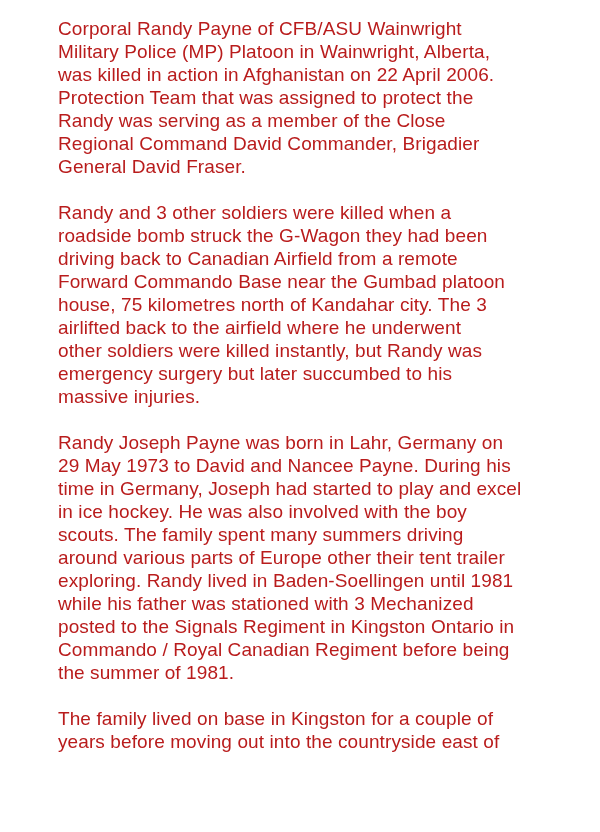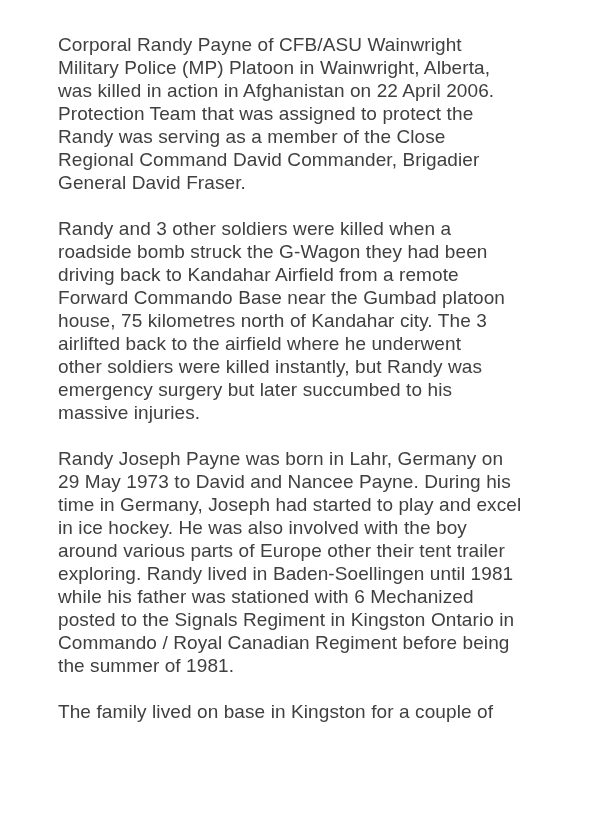--- a/index.html
+++ b/index.html
@@ -1,20 +1,20 @@
 <!DOCTYPE html>
 <html><head>
 <meta charset="utf-8">
 <style>
   html, body { margin: 0; padding: 0; background: #ffffff; }
   body { width: 600px; height: 832px; overflow: hidden; position: relative; }
   .page {
-    position: absolute; left: 58px; top: 33px; width: 540px;
+    position: absolute; left: 58px; top: 17px; width: 540px;
     font-family: "Liberation Sans", sans-serif;
-    font-size: 19px; line-height: 23px; color: #404040;
+    font-size: 19px; line-height: 23px; color: #b91c1c;
     letter-spacing: 0.1px;
   }
   .para { margin: 0 0 23px 0; }
   .line { display: block; white-space: nowrap; }
 </style>
 </head>
 <body>
 
 <div class="page">
   <p class="para">
@@ -22,36 +22,38 @@
     <span class="line">Military Police (MP) Platoon in Wainwright, Alberta,</span>
     <span class="line">was killed in action in Afghanistan on 22 April 2006.</span>
     <span class="line">Protection Team that was assigned to protect the</span>
     <span class="line">Randy was serving as a member of the Close</span>
     <span class="line">Regional Command David Commander, Brigadier</span>
     <span class="line">General David Fraser.</span>
   </p>
   <p class="para">
     <span class="line">Randy and 3 other soldiers were killed when a</span>
     <span class="line">roadside bomb struck the G-Wagon they had been</span>
-    <span class="line">driving back to Kandahar Airfield from a remote</span>
+    <span class="line">driving back to Canadian Airfield from a remote</span>
     <span class="line">Forward Commando Base near the Gumbad platoon</span>
     <span class="line">house, 75 kilometres north of Kandahar city. The 3</span>
     <span class="line">airlifted back to the airfield where he underwent</span>
     <span class="line">other soldiers were killed instantly, but Randy was</span>
     <span class="line">emergency surgery but later succumbed to his</span>
     <span class="line">massive injuries.</span>
   </p>
   <p class="para">
     <span class="line">Randy Joseph Payne was born in Lahr, Germany on</span>
     <span class="line">29 May 1973 to David and Nancee Payne. During his</span>
     <span class="line">time in Germany, Joseph had started to play and excel</span>
     <span class="line">in ice hockey. He was also involved with the boy</span>
+    <span class="line">scouts. The family spent many summers driving</span>
     <span class="line">around various parts of Europe other their tent trailer</span>
     <span class="line">exploring. Randy lived in Baden-Soellingen until 1981</span>
-    <span class="line">while his father was stationed with 6 Mechanized</span>
+    <span class="line">while his father was stationed with 3 Mechanized</span>
     <span class="line">posted to the Signals Regiment in Kingston Ontario in</span>
     <span class="line">Commando / Royal Canadian Regiment before being</span>
     <span class="line">the summer of 1981.</span>
   </p>
   <p class="para">
     <span class="line">The family lived on base in Kingston for a couple of</span>
+    <span class="line">years before moving out into the countryside east of</span>
   </p>
 </div>
 
 </body></html>

